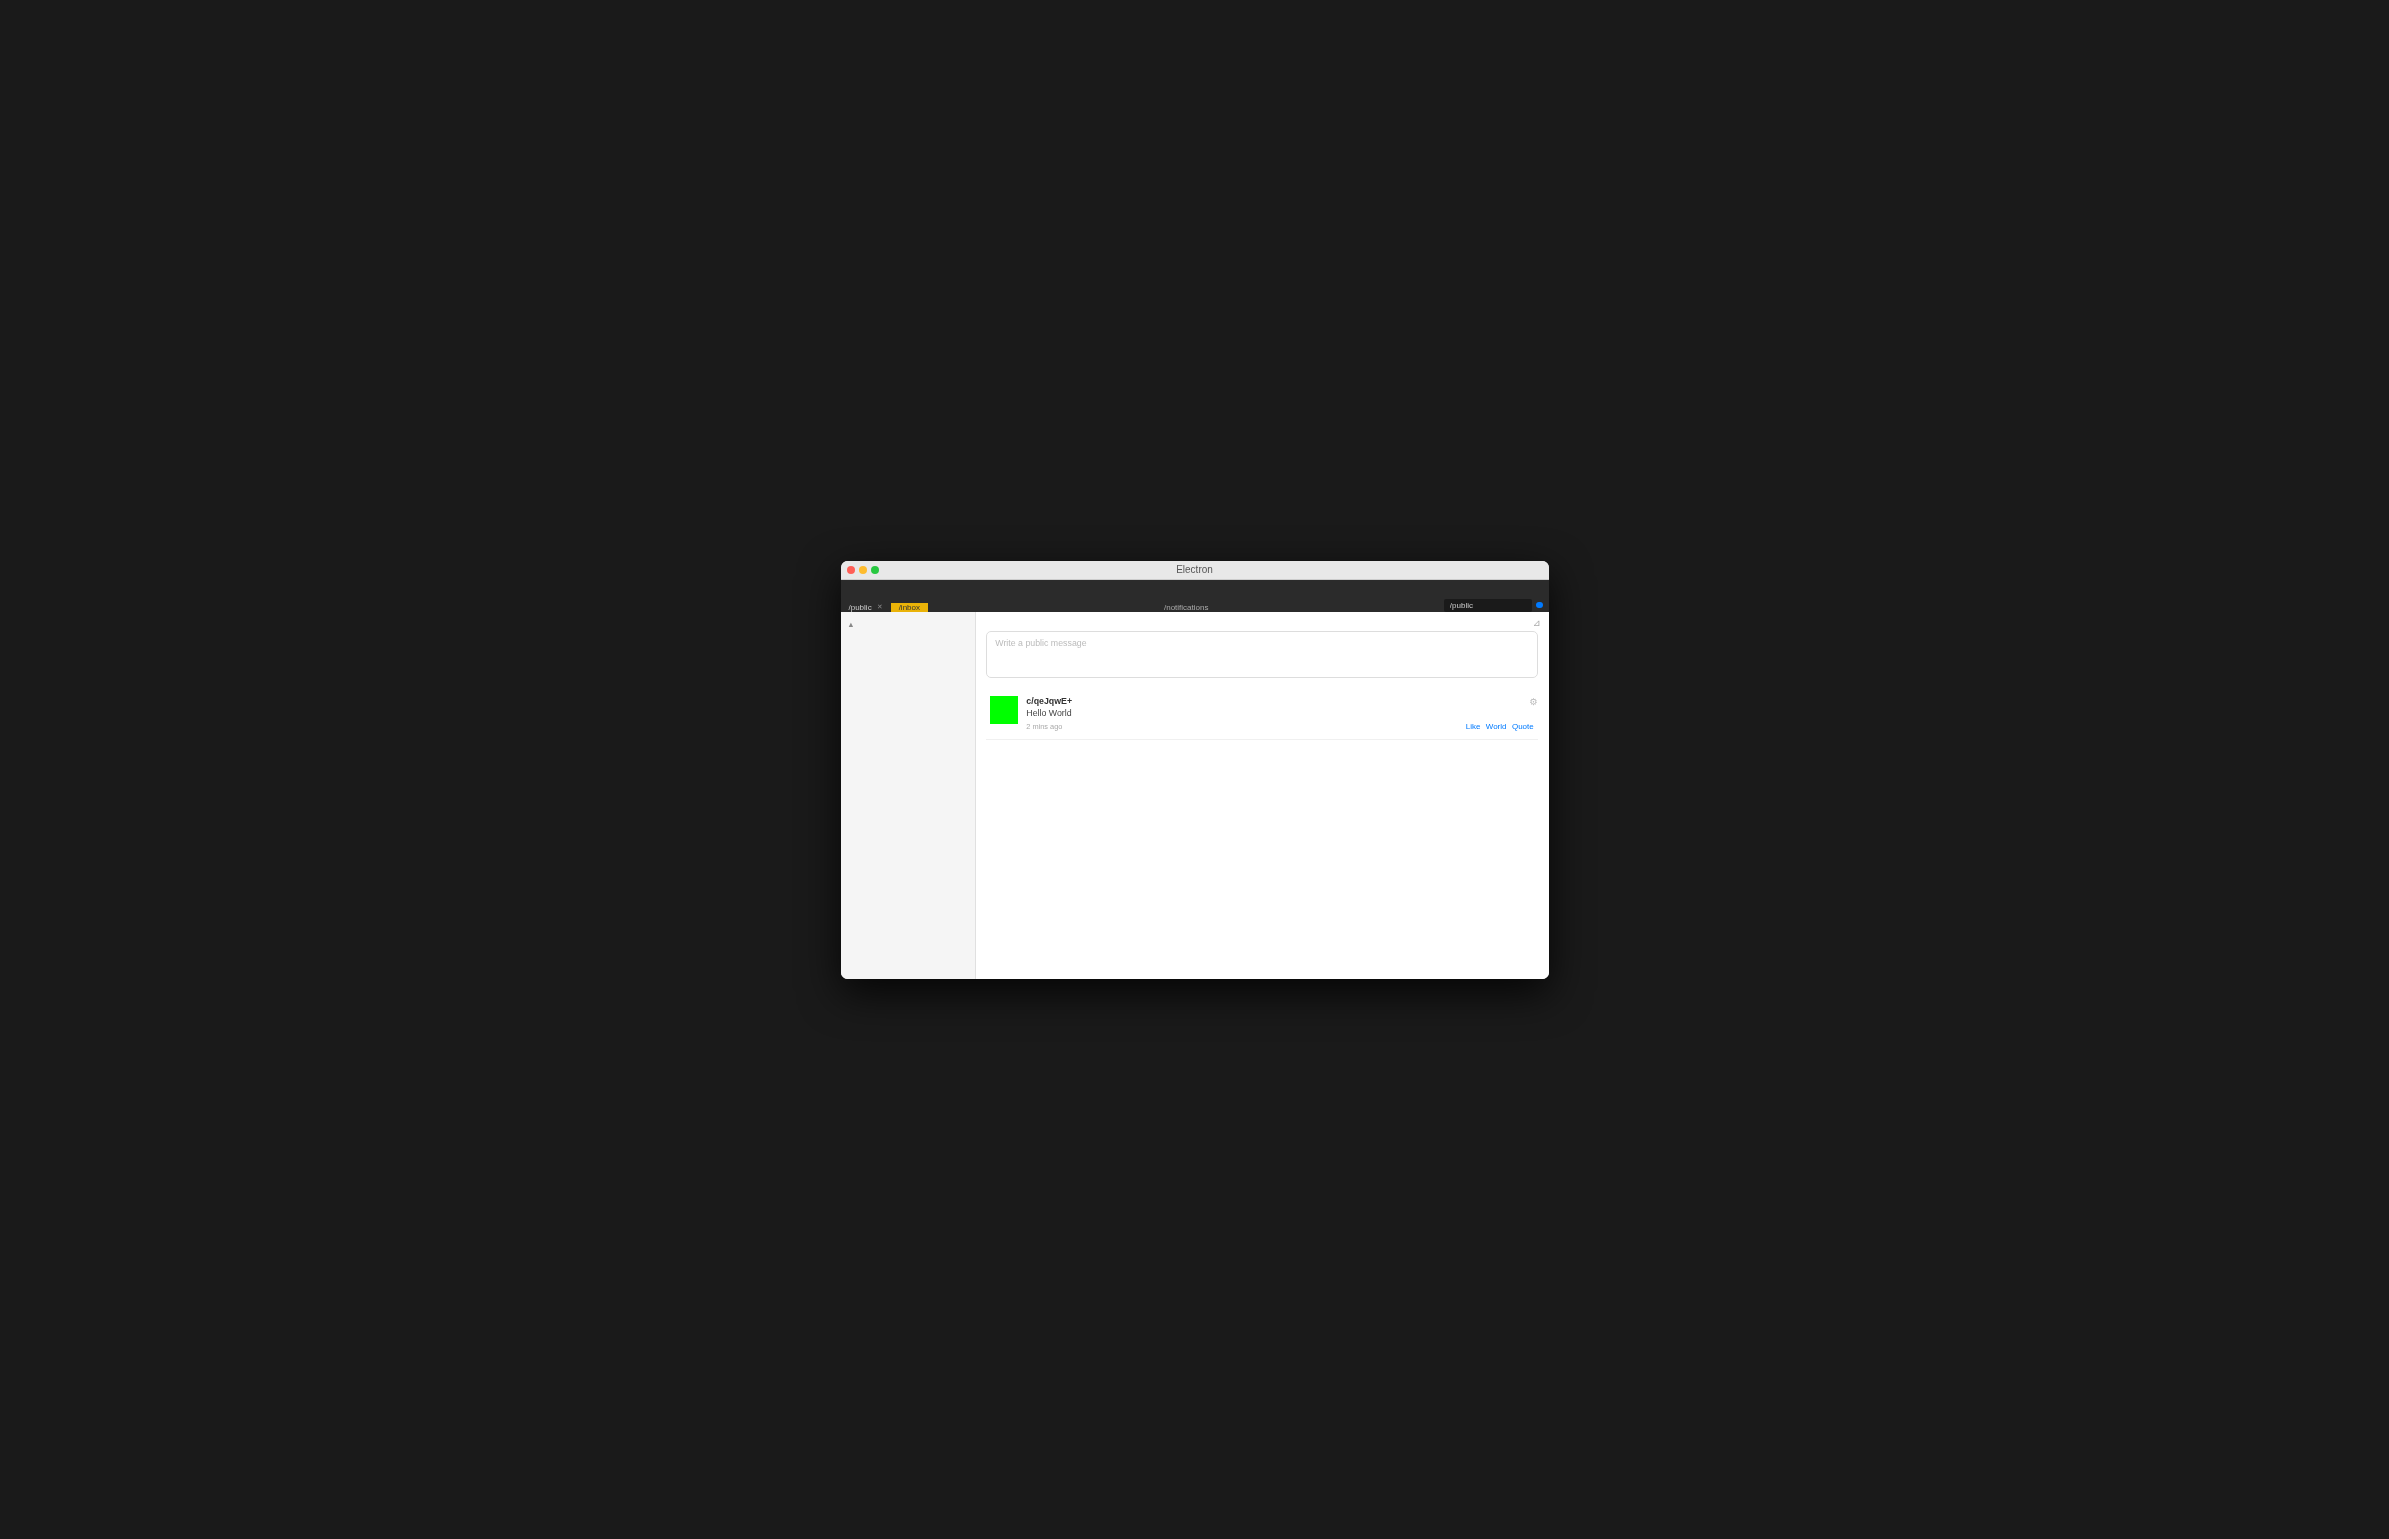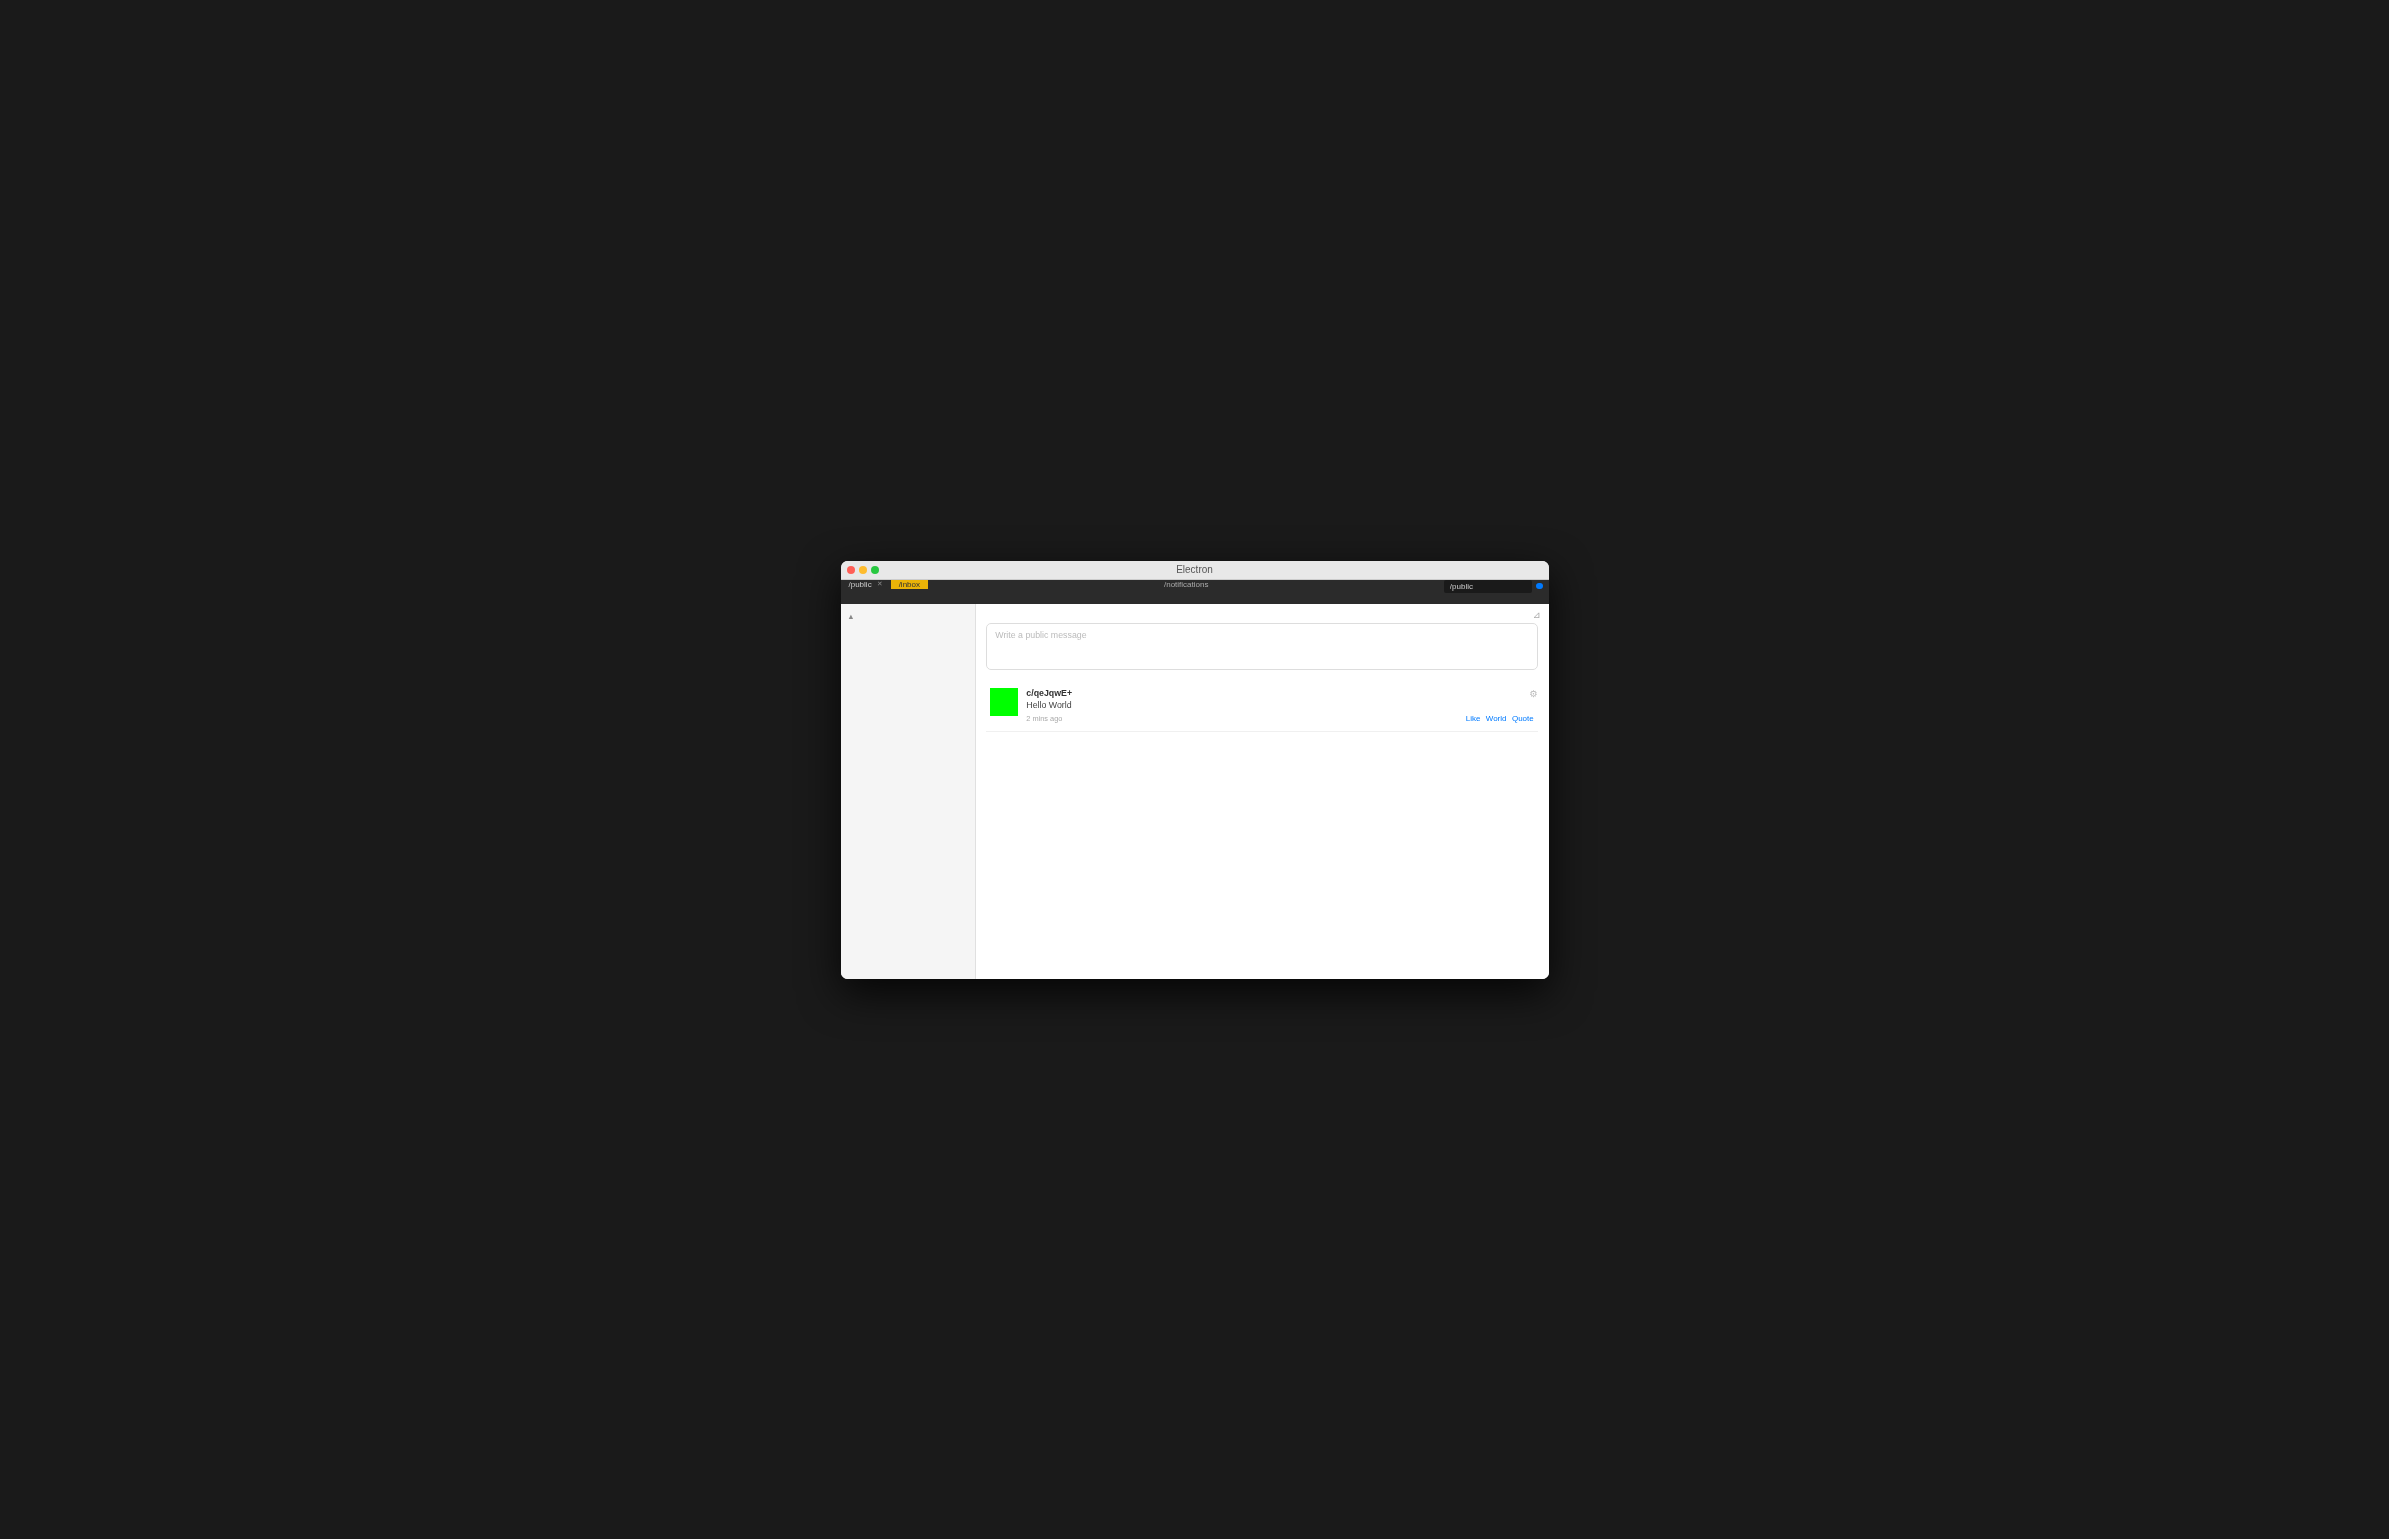--- a/index.html
+++ b/index.html
@@ -54,22 +54,22 @@
 
     .titlebar-title {
       font-size: 10px;
       color: #555;
       font-weight: 500;
     }
 
     .tabs-bar {
       background: #2b2b2b;
       display: flex;
-      align-items: flex-start;
-      height: 24px;
+      align-items: flex-end;
+      height: 32px;
       flex-shrink: 0;
     }
 
     .tab {
       display: flex;
       align-items: center;
       padding: 0 8px;
       font-size: 8px;
       color: #ccc;
       cursor: pointer;

